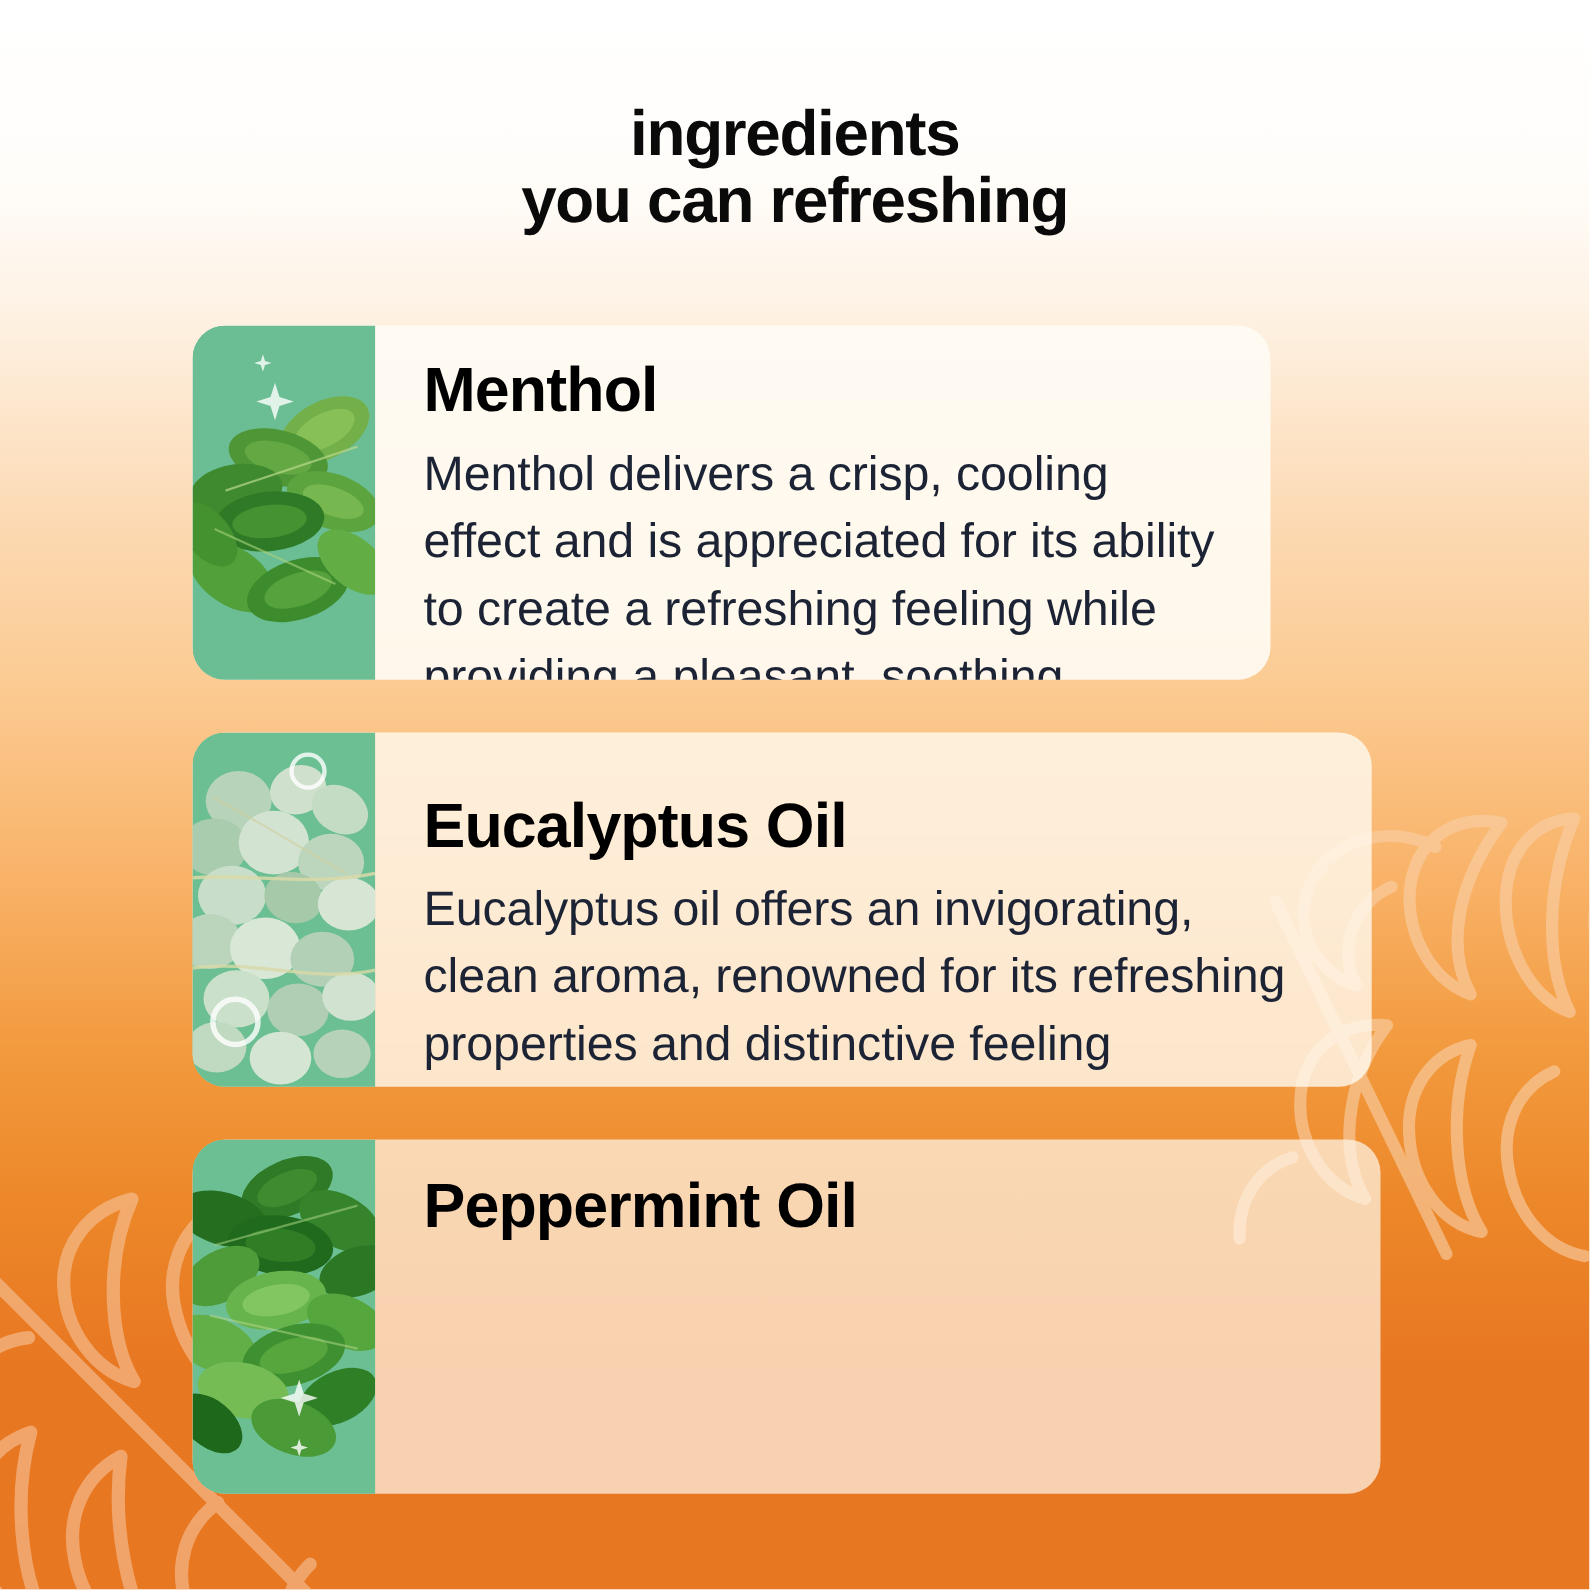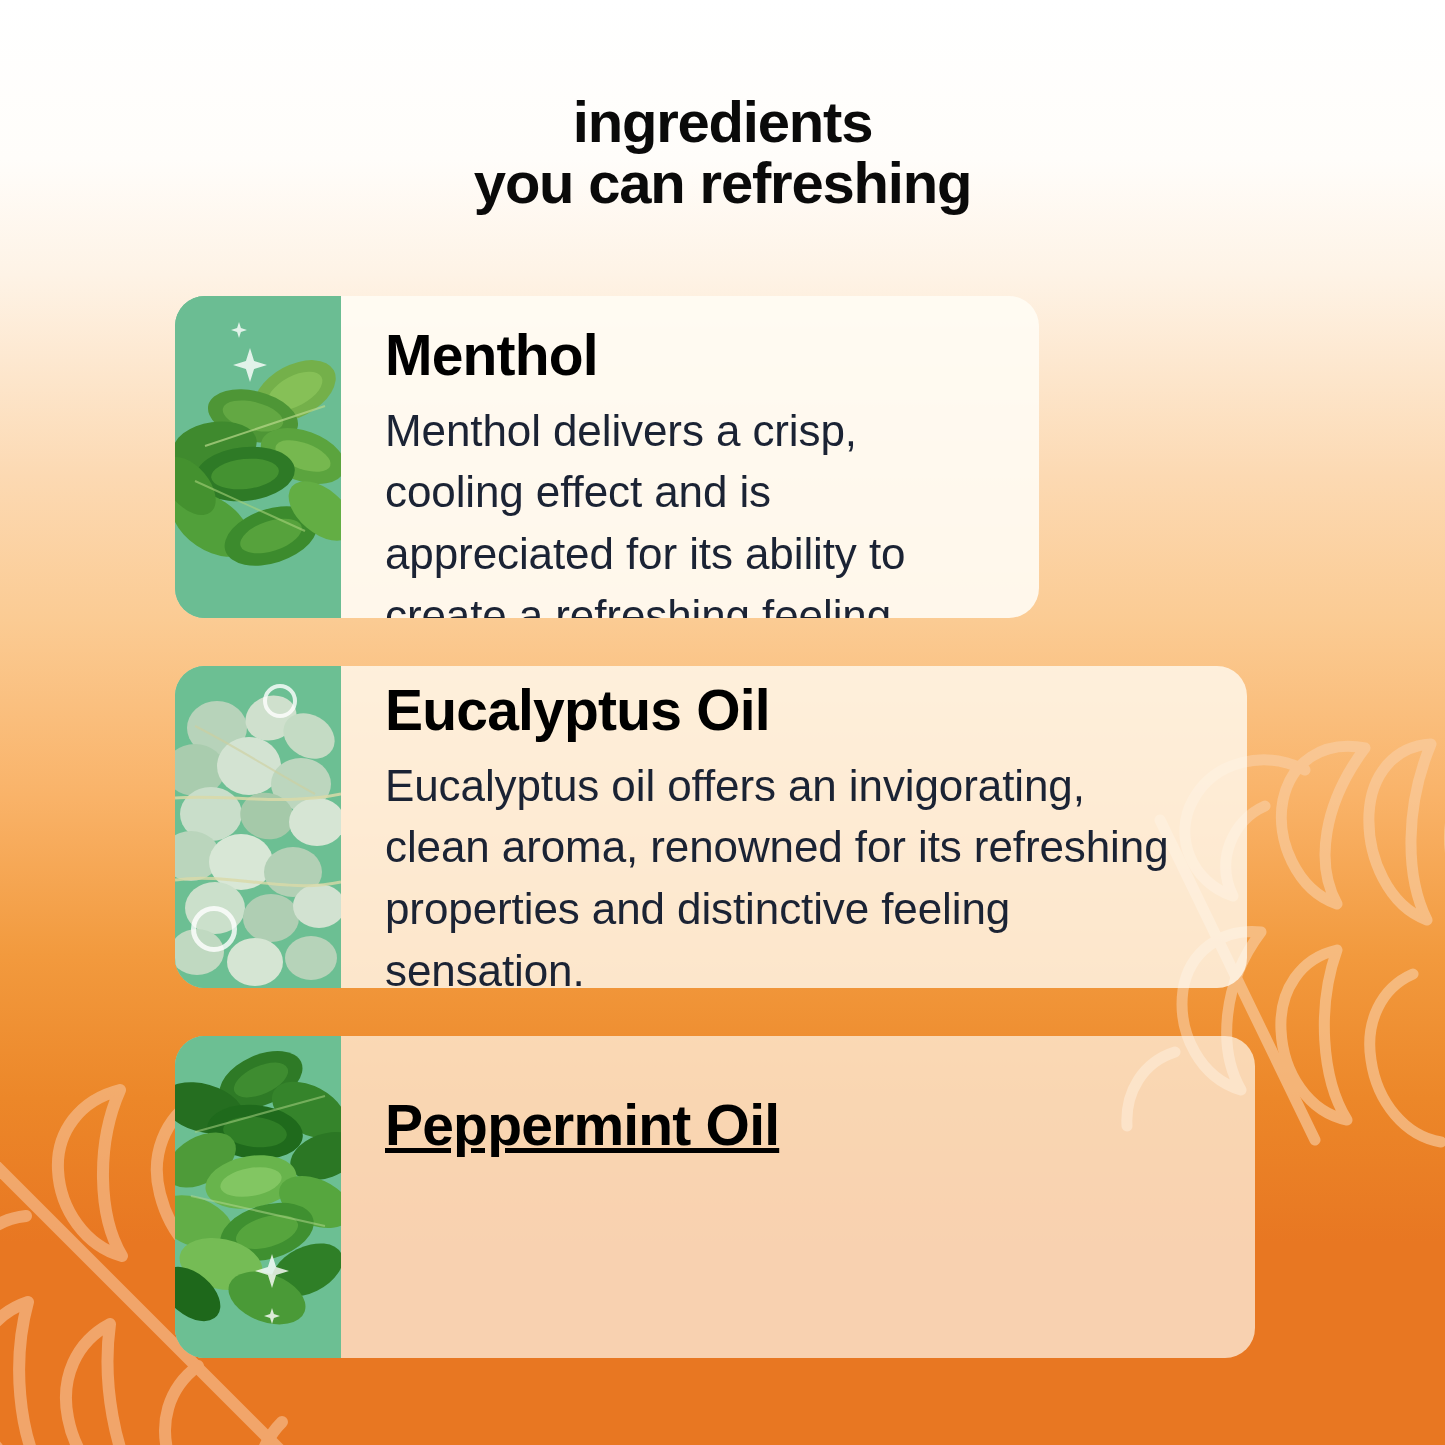--- a/index.html
+++ b/index.html
@@ -43,21 +43,21 @@
   .heading .l2{display:block;}
 
   
   .cards{position:absolute;left:175px;top:296px;width:1090px;}
   .card{
     position:relative;display:flex;align-items:stretch;
     border-radius:30px;overflow:hidden;
     margin-bottom:48px;
     height:322px;
   }
-  .card.c1{background:rgba(255,252,244,0.90);width:864px;}
+  .card.c1{background:rgba(255,252,244,0.90);width:980px;}
   .card.c2{background:rgba(255,250,240,0.80);width:1072px;}
   .card.c3{background:rgba(255,248,236,0.70);width:1080px;}
 
   
   .thumb{
     position:relative;flex:0 0 166px;width:166px;
     background:#6BBD93;overflow:hidden;
   }
   .thumb svg{position:absolute;inset:0;width:100%;height:100%;display:block;}
   .thumb .deco{position:absolute;}
@@ -79,22 +79,22 @@
   
   .body{flex:1;padding:30px 46px 24px 44px;box-sizing:border-box;}
   .card-title{
     color:#000000;font-weight:800;font-size:57px;line-height:1.05;
     letter-spacing:-0.8px;margin:0 0 14px 0;
   }
   .card-desc{
     color:#1B2334;font-weight:400;font-size:44px;line-height:1.40;
     margin:0;letter-spacing:-0.1px;
   }
-  .c2 .body{padding-top:15px;}
-  .c3 .body{padding-top:60px;text-decoration:underline;}
+  .c2 .body{padding-top:56px;}
+  .c3 .body{padding-top:31px;}
 </style>
 </head>
 <body>
 
 <div class="stage">
 
   <div class="leaf leaf-right">
     <svg viewBox="0 0 420 470" fill="none" stroke="#F9CFA6" stroke-width="11" stroke-linecap="round" stroke-linejoin="round">
       <path d="M250 440 L95 120"></path>
       <path d="M240 70 C200 50 150 60 128 100 C108 136 126 182 168 196 C150 160 168 120 200 106"></path>

